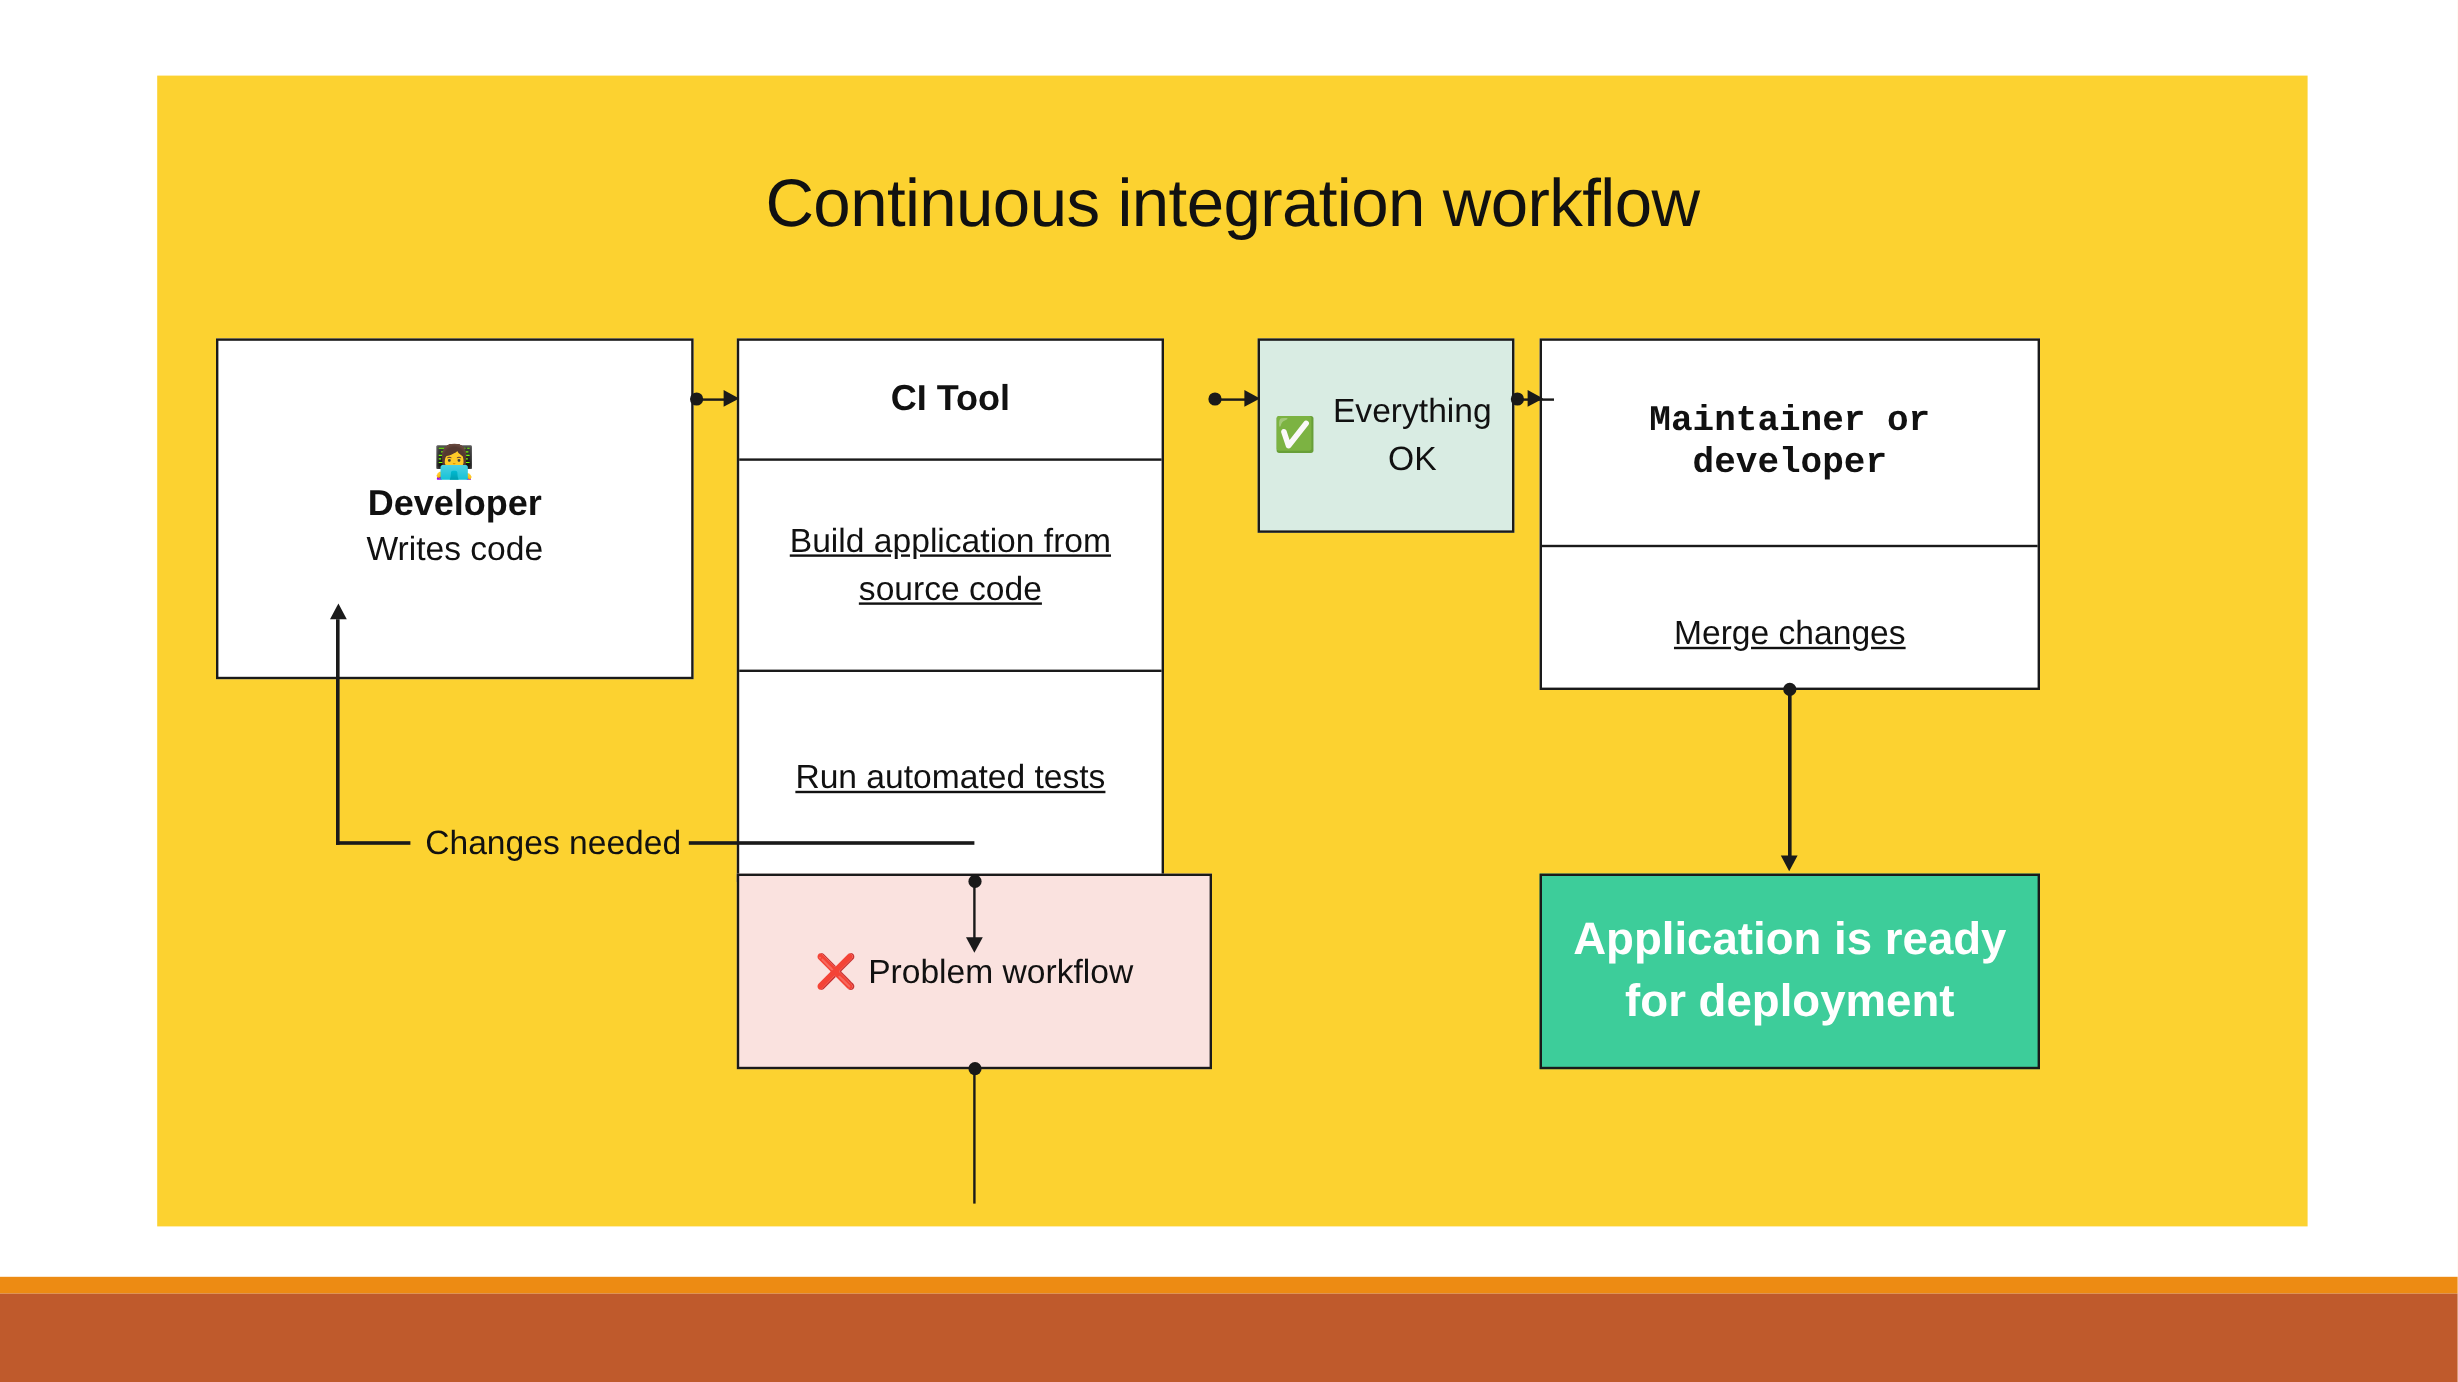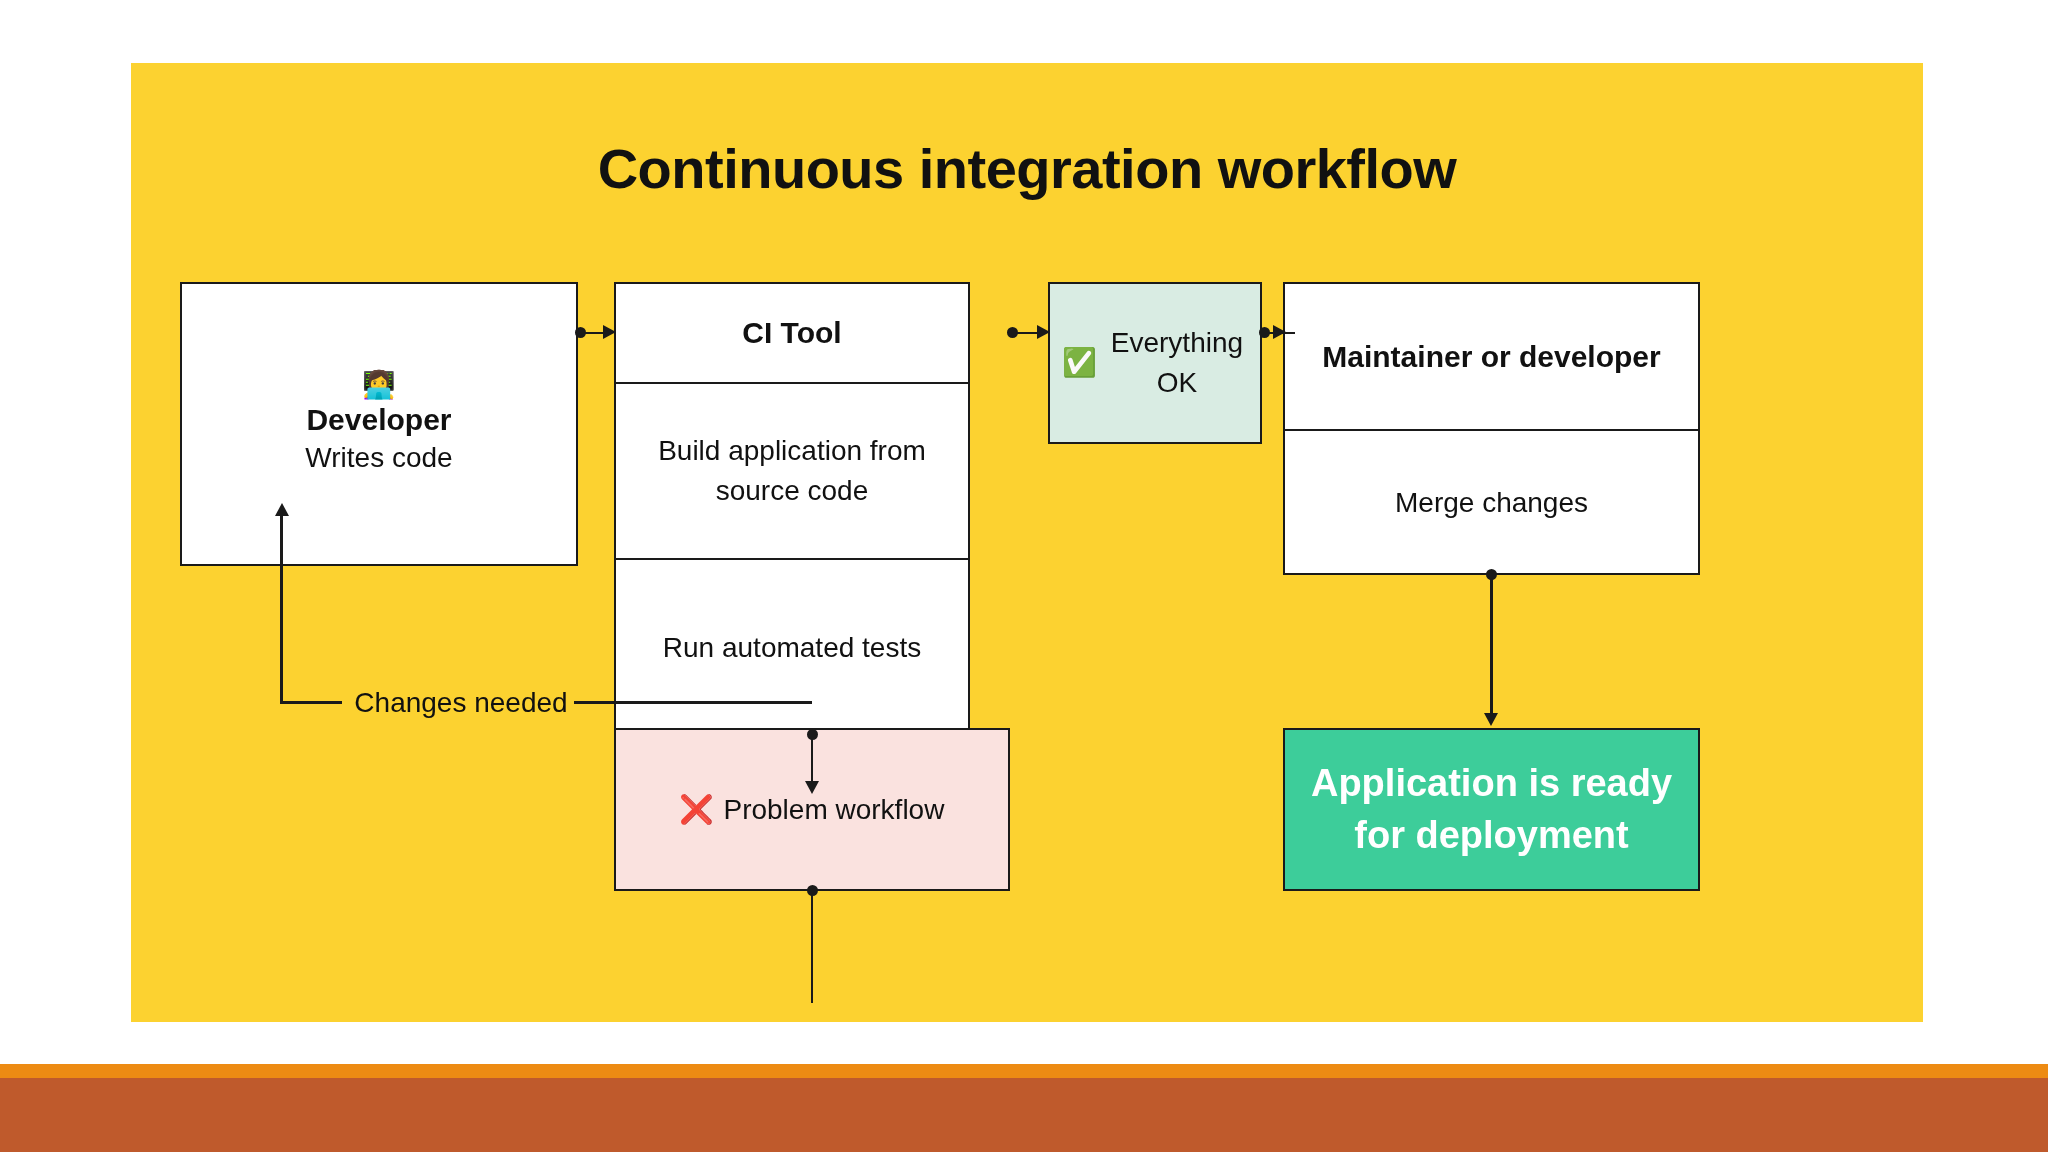--- a/index.html
+++ b/index.html
@@ -32,21 +32,21 @@
   }
 
   
   #title {
     position: absolute;
     left: 0;
     top: 78px;
     width: 1792px;
     text-align: center;
     font-size: 56px;
-    font-weight: 700;
+    font-weight: 400;
     letter-spacing: -0.5px;
     color: #111111;
     line-height: 1;
   }
 
   
   .node {
     position: absolute;
     border: 2.5px solid #1a1a1a;
     background: #ffffff;
@@ -54,21 +54,21 @@
   }
   .seg {
     box-sizing: border-box;
     display: flex;
     align-items: center;
     justify-content: center;
     text-align: center;
     color: #111111;
     padding: 4px 12px;
   }
-  .seg + .seg { border-top: 2.5px solid #1a1a1a; }
+  .seg + .seg { border-top: 2.5px solid #1a1a1a; text-decoration: underline; }
   .seg-title {
     font-weight: 700;
     font-size: 30px;
     line-height: 1.18;
   }
   .seg-body {
     font-weight: 400;
     font-size: 28px;
     line-height: 1.42;
   }
@@ -100,21 +100,21 @@
   #node-ok {
     left: 917px; top: 219px; width: 214px; height: 162px;
     background: #d9ece3;
   }
   #node-ok .seg { height: 100%; }
   #node-ok .seg-body { font-size: 28px; }
 
   #node-maintainer {
     left: 1152px; top: 219px; width: 417px; height: 293px;
   }
-  #node-maintainer .seg-title { height: 145px; }
+  #node-maintainer .seg-title { height: 170px; font-family: Liberation Mono, monospace; }
   #node-maintainer .seg-merge { height: 146px; }
 
   #node-problem {
     left: 483px; top: 665px; width: 396px; height: 163px;
     background: #fae2df;
   }
   #node-problem .seg { height: 100%; }
 
   #node-ready {
     left: 1152px; top: 665px; width: 417px; height: 163px;

